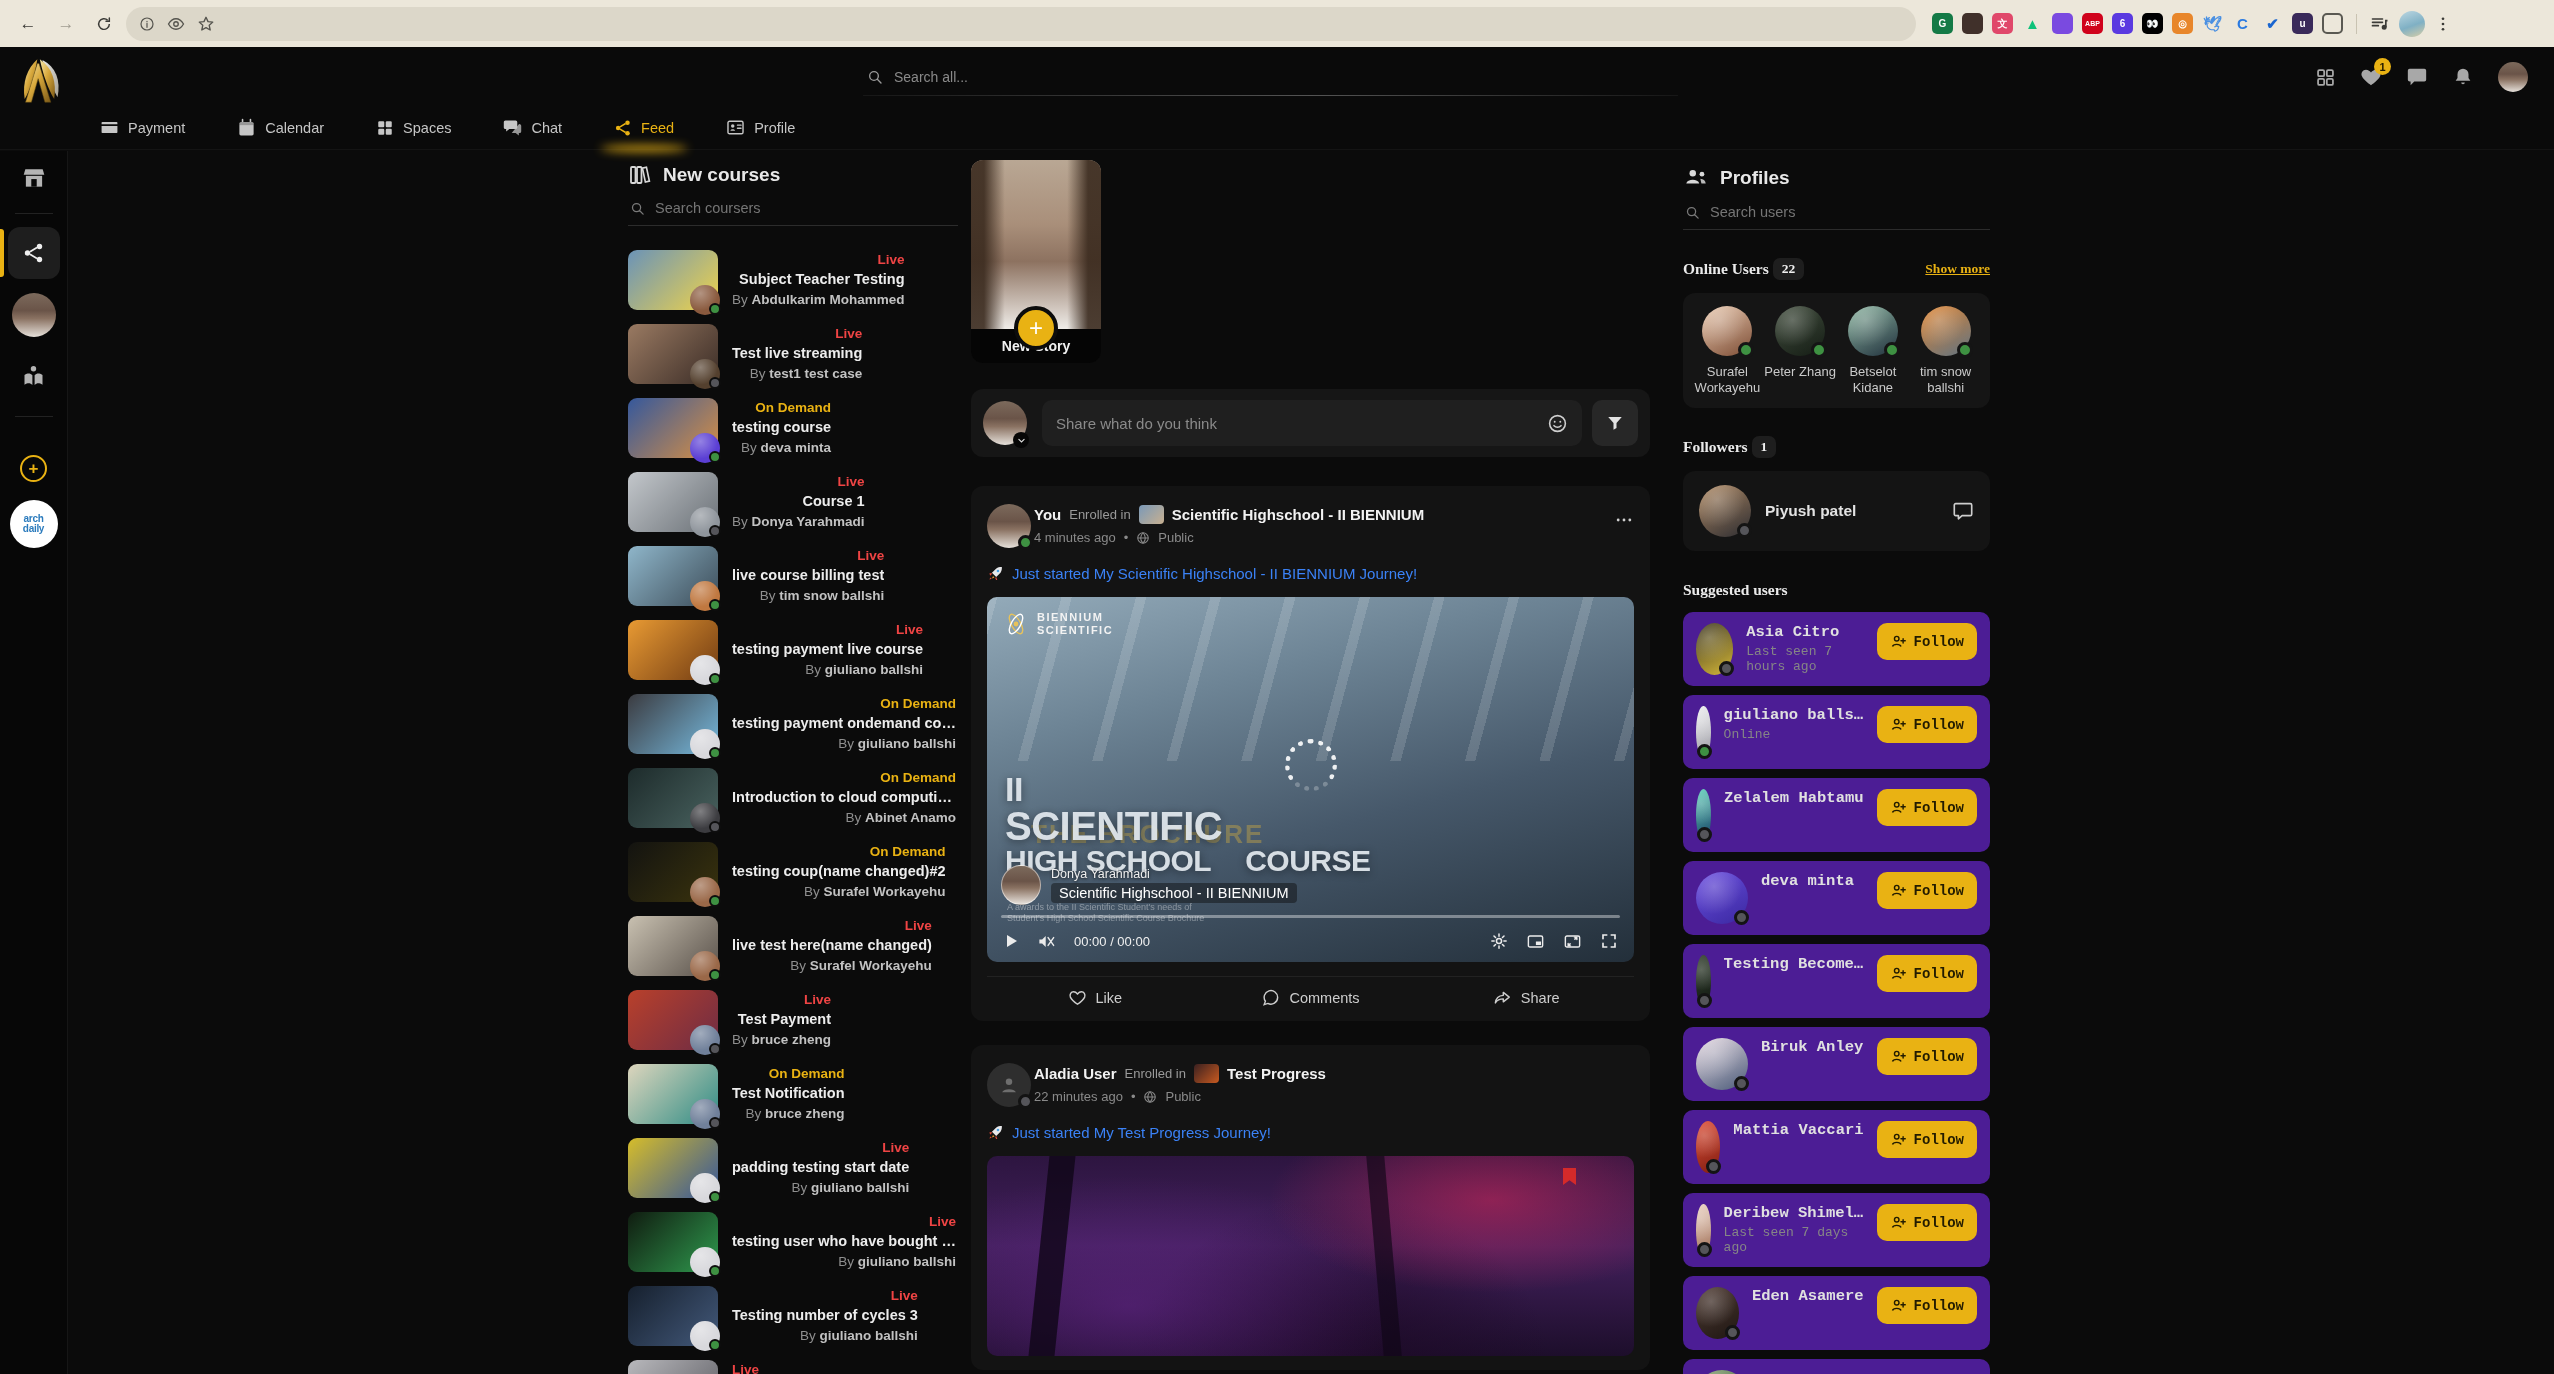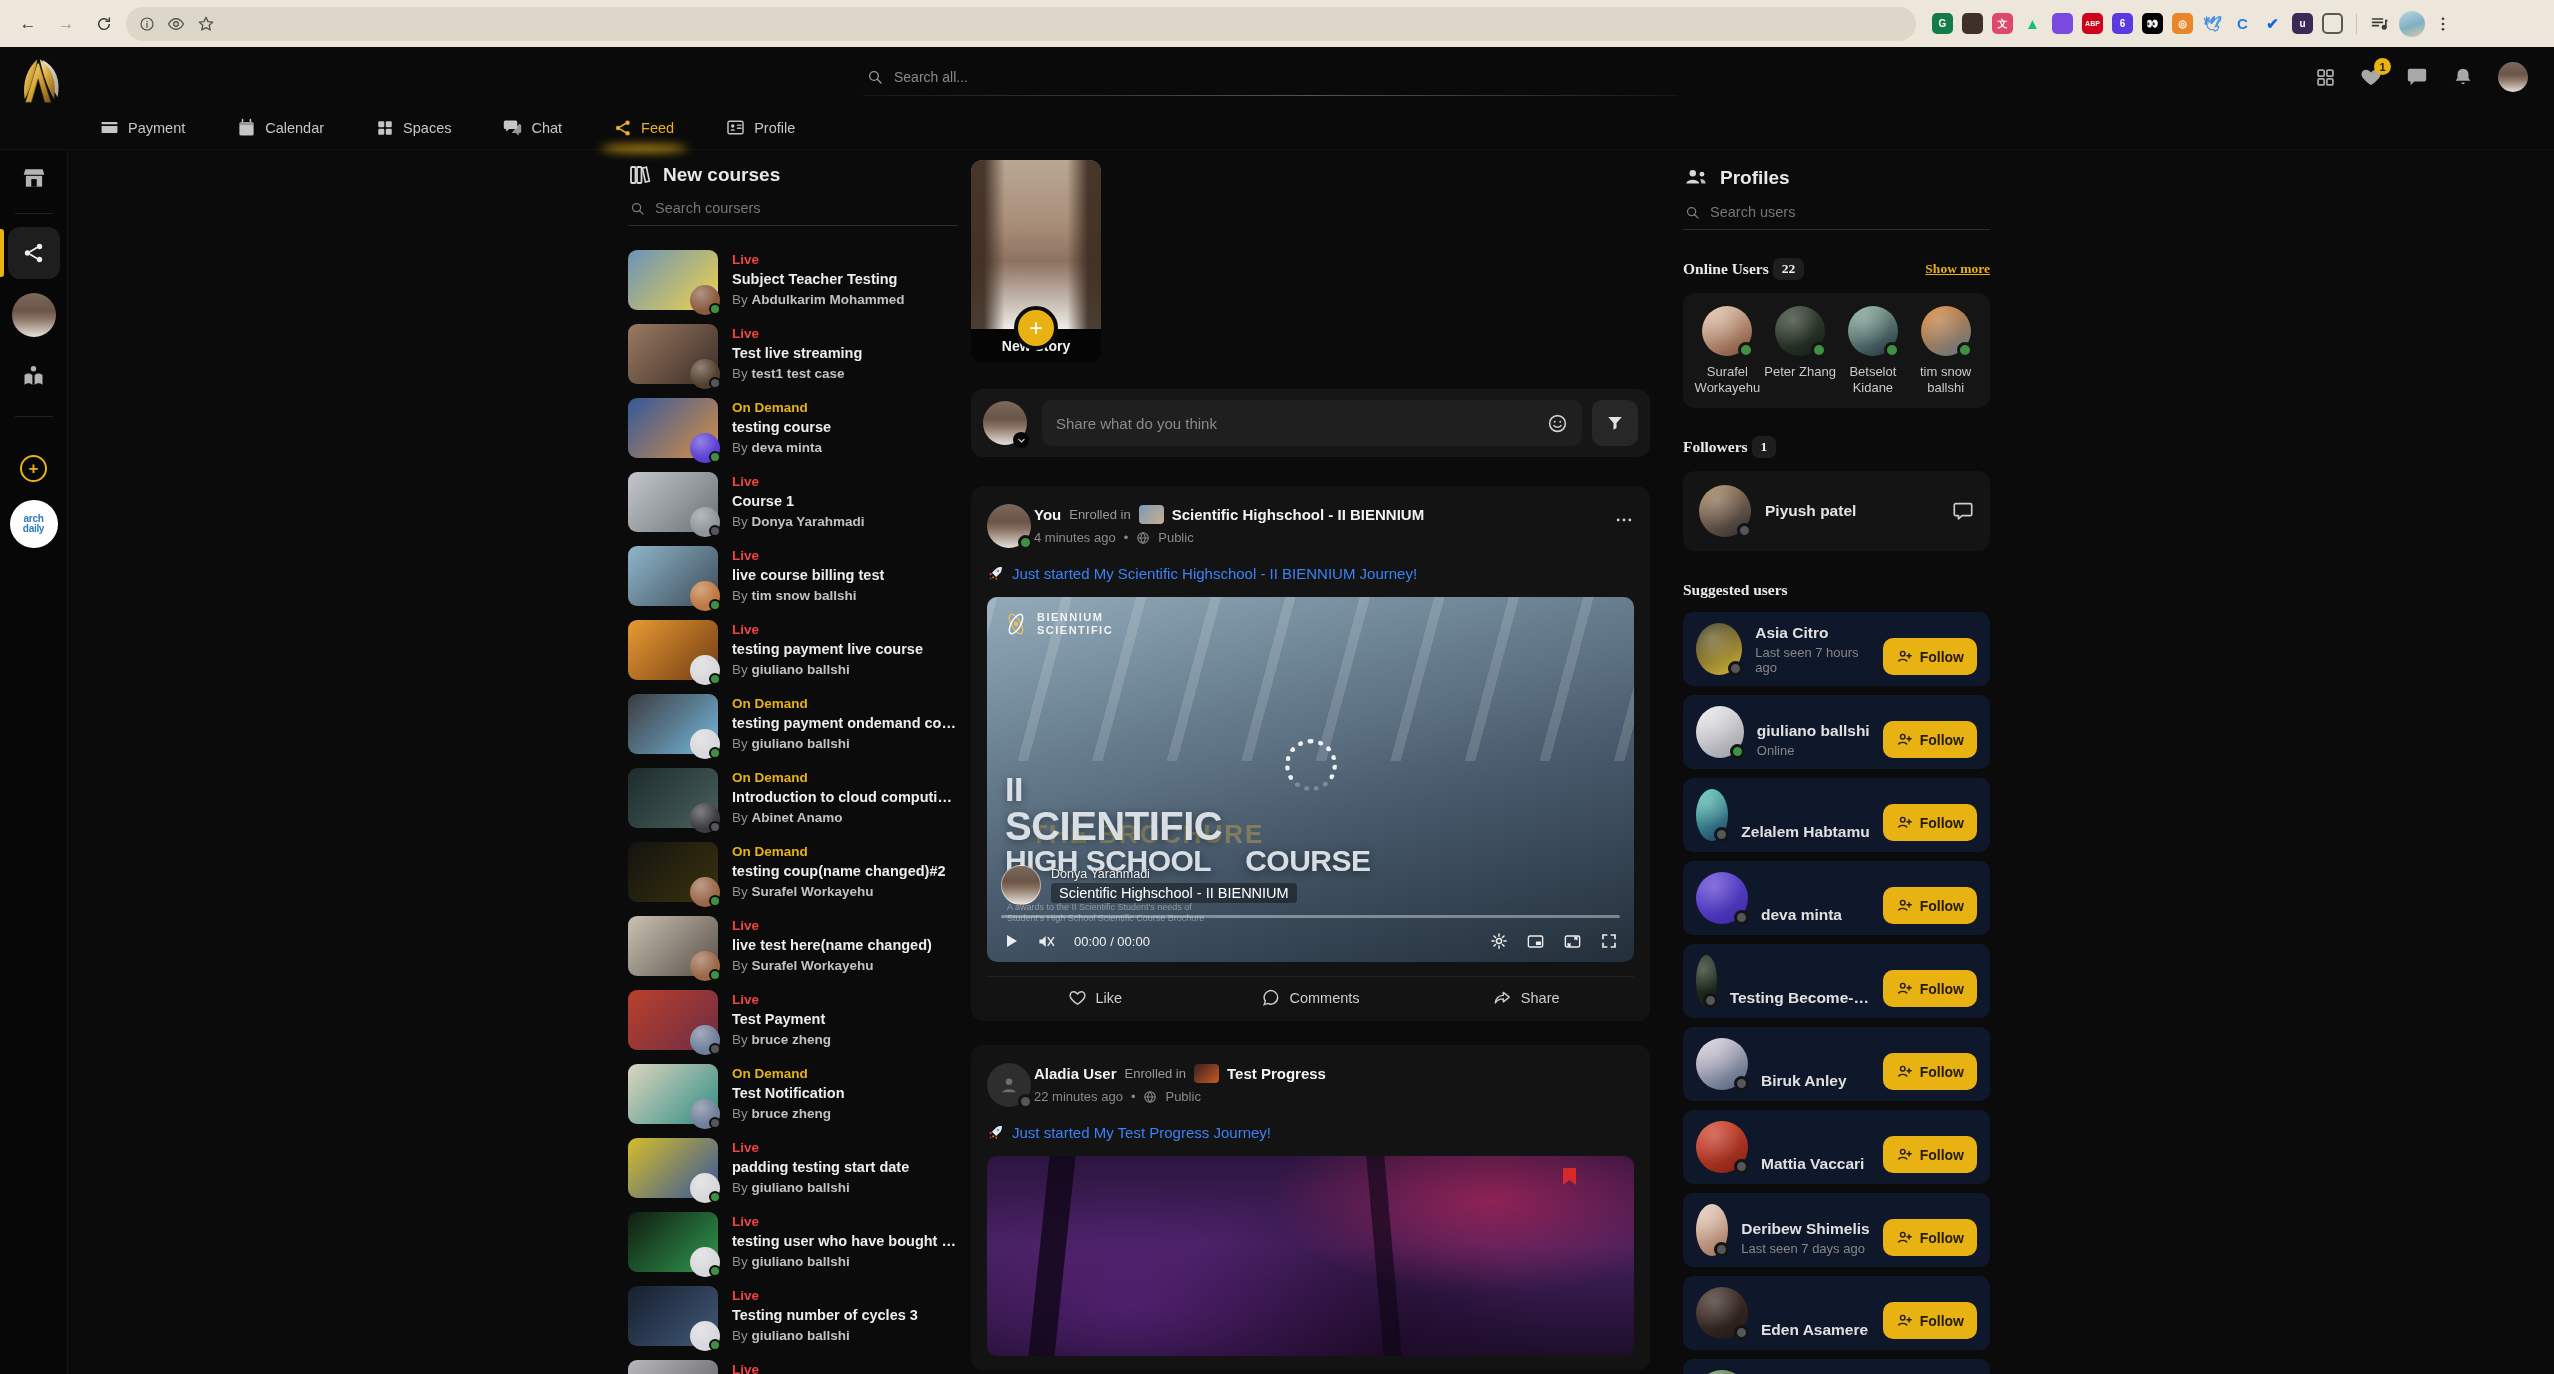--- a/index.html
+++ b/index.html
@@ -55,21 +55,21 @@
   .col-feed { position:absolute; left:971px; top:160px; width:679px; }
   .col-prof { position:absolute; left:1683px; top:165px; width:307px; }
 
   .sec-head { display:flex; align-items:center; gap:11px; color:#e8e8e8; font-size:19px; font-weight:700; }
   .search-line { margin-top:13px; display:flex; align-items:center; gap:10px; color:#6f6f6f; padding:0 2px 9px 2px; border-bottom:1px solid #2c2c2c; }
   .search-line input { flex:1; background:transparent; border:none; outline:none; color:#ccc; font-size:14.5px; font-family:inherit; }
   .search-line input::placeholder { color:#757575; }
 
   
   .clist { margin-top:24px; }
-  .ci { display:flex; gap:14px; margin-bottom:13px; min-height:61px; }
+  .ci { display:flex; gap:14px; margin-bottom:13px; min-height:61px;text-align:right; }
   .cthumb { flex:0 0 90px; height:60px; border-radius:9px; background:linear-gradient(135deg,var(--c1,#555),var(--c2,#222)); position:relative; }
   .mini-av { position:absolute; right:-2px; bottom:-5px; width:30px; height:30px; border-radius:50%; background:radial-gradient(circle at 35% 28%, rgba(255,255,255,.35), rgba(255,255,255,0) 60%), var(--ac,#666); }
   .mdot { position:absolute; right:-1px; bottom:0; width:12px; height:12px; border-radius:50%; background:var(--dc,#555); border:2px solid #0e0e0e; }
   .cstatus { font-size:13.5px; font-weight:700; color:var(--sc,#ef4444); line-height:19px; }
   .ctitle { font-size:14.5px; font-weight:700; color:#ededed; line-height:21px; max-width:224px; white-space:nowrap; overflow:hidden; text-overflow:ellipsis; }
   .cauthor { font-size:13.5px; color:#8f8f8f; line-height:19px; }
   .cauthor b { color:#c2c2c2; font-weight:700; }
 
   
   .story { width:130px; height:203px; border-radius:12px; overflow:hidden; position:relative; background:#111; }
@@ -147,21 +147,21 @@
   .av { display:block; border-radius:50%; background:radial-gradient(circle at 35% 28%, rgba(255,255,255,.25), rgba(255,255,255,0) 55%), linear-gradient(150deg,var(--c1,#666),var(--c2,#333)); position:relative; }
   .av50 { width:50px; height:50px; margin:0 auto; }
   .odot { position:absolute; right:-2px; bottom:-2px; width:16px; height:16px; border-radius:50%; background:#3e9142; border:3px solid #151515; }
   .oname { margin-top:8px; font-size:13px; line-height:16px; color:#cacaca; }
   .fcard { margin-top:13px; background:#141414; border-radius:12px; padding:14px 16px; display:flex; align-items:center; gap:14px; }
   .av52 { width:52px; height:52px; }
   .sdot { position:absolute; right:-1px; bottom:-1px; width:15px; height:15px; border-radius:50%; background:var(--dc,#55555a); border:3px solid #141414; }
   .fname { font-size:15.5px; font-weight:600; color:#e3e3e3; }
   .fmsg { margin-left:auto; color:#cdcdcd; display:flex; cursor:pointer; }
   .slist { margin-top:13px; }
-  .srow { display:flex; align-items:flex-end; gap:13px; background:#0f172a; border-radius:10px; padding:11px 13px; margin-bottom:9px; min-height:74px; }
+  .srow { display:flex; align-items:flex-start; gap:13px; background:#4c1d95; border-radius:10px; padding:11px 13px; margin-bottom:9px; min-height:74px;font-family:Liberation Mono, monospace; }
   .scol { display:flex; flex-direction:column; gap:3px; }
   .sname { font-size:15.5px; font-weight:600; color:#e0e0e0; max-width:140px; white-space:nowrap; overflow:hidden; text-overflow:ellipsis; }
   .ssub { font-size:13px; color:#868686; }
   .ssub:empty { display:none; }
   .follow { margin-left:auto; display:flex; align-items:center; gap:7px; background:#e9b213; border:none; border-radius:10px; height:37px; padding:0 13px; font-family:inherit; font-size:14px; font-weight:700; color:#231c00; cursor:pointer; flex-shrink:0; }
 </style>
 </head>
 <body>
 
 <div class="screen">

